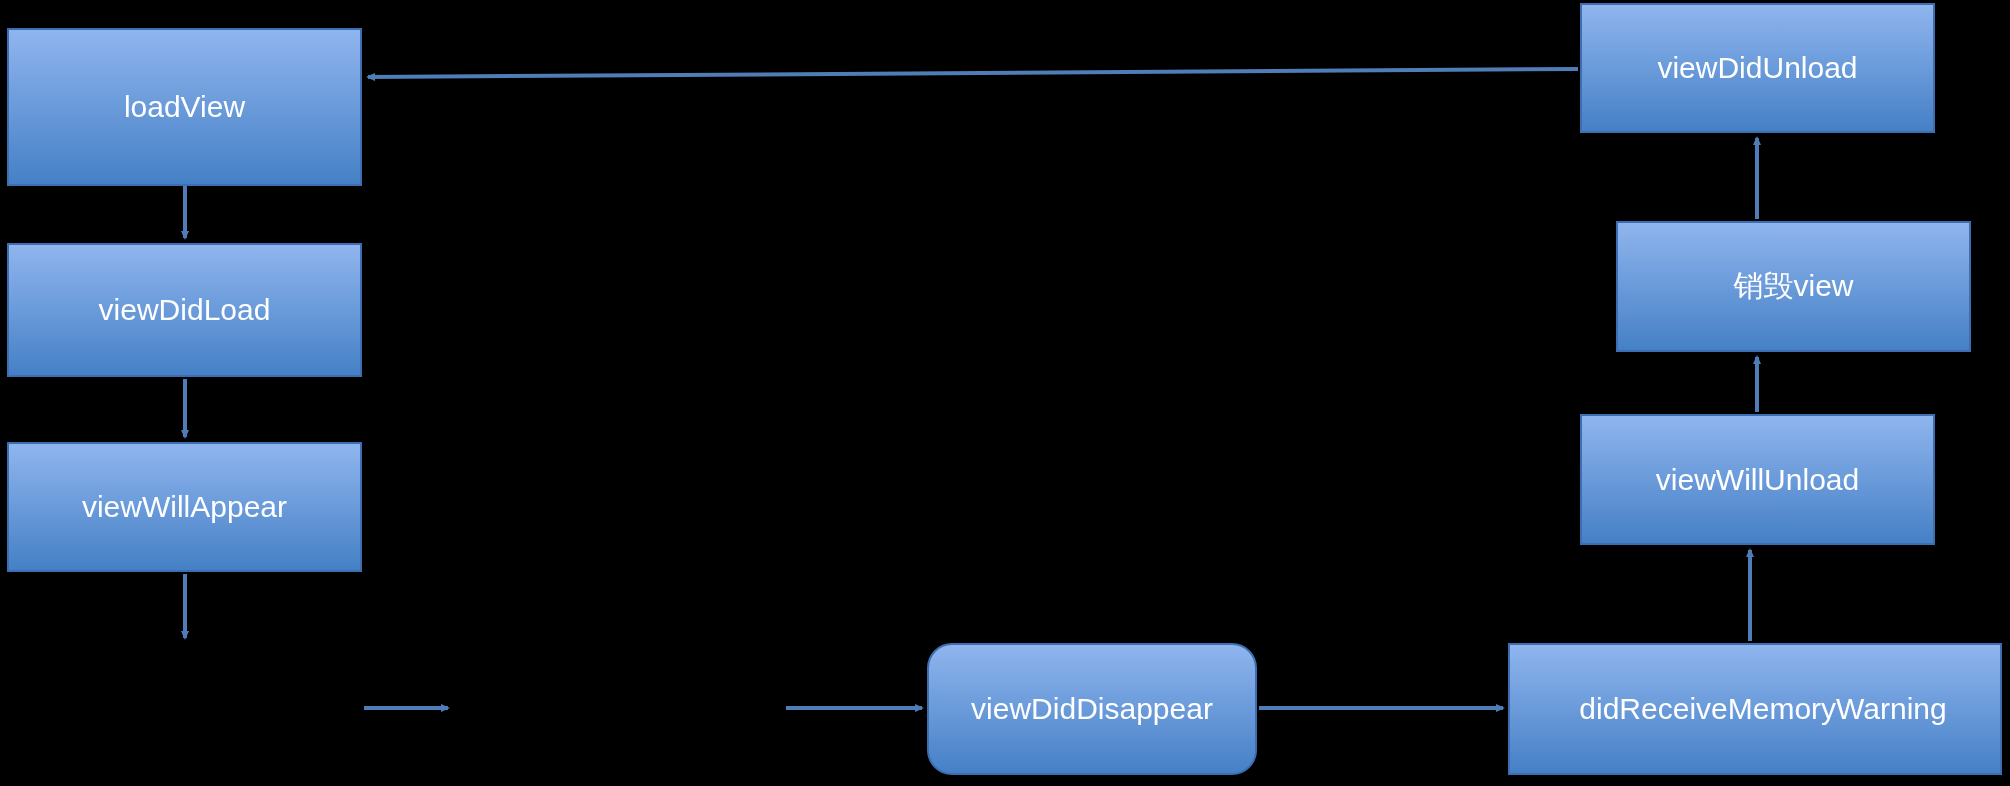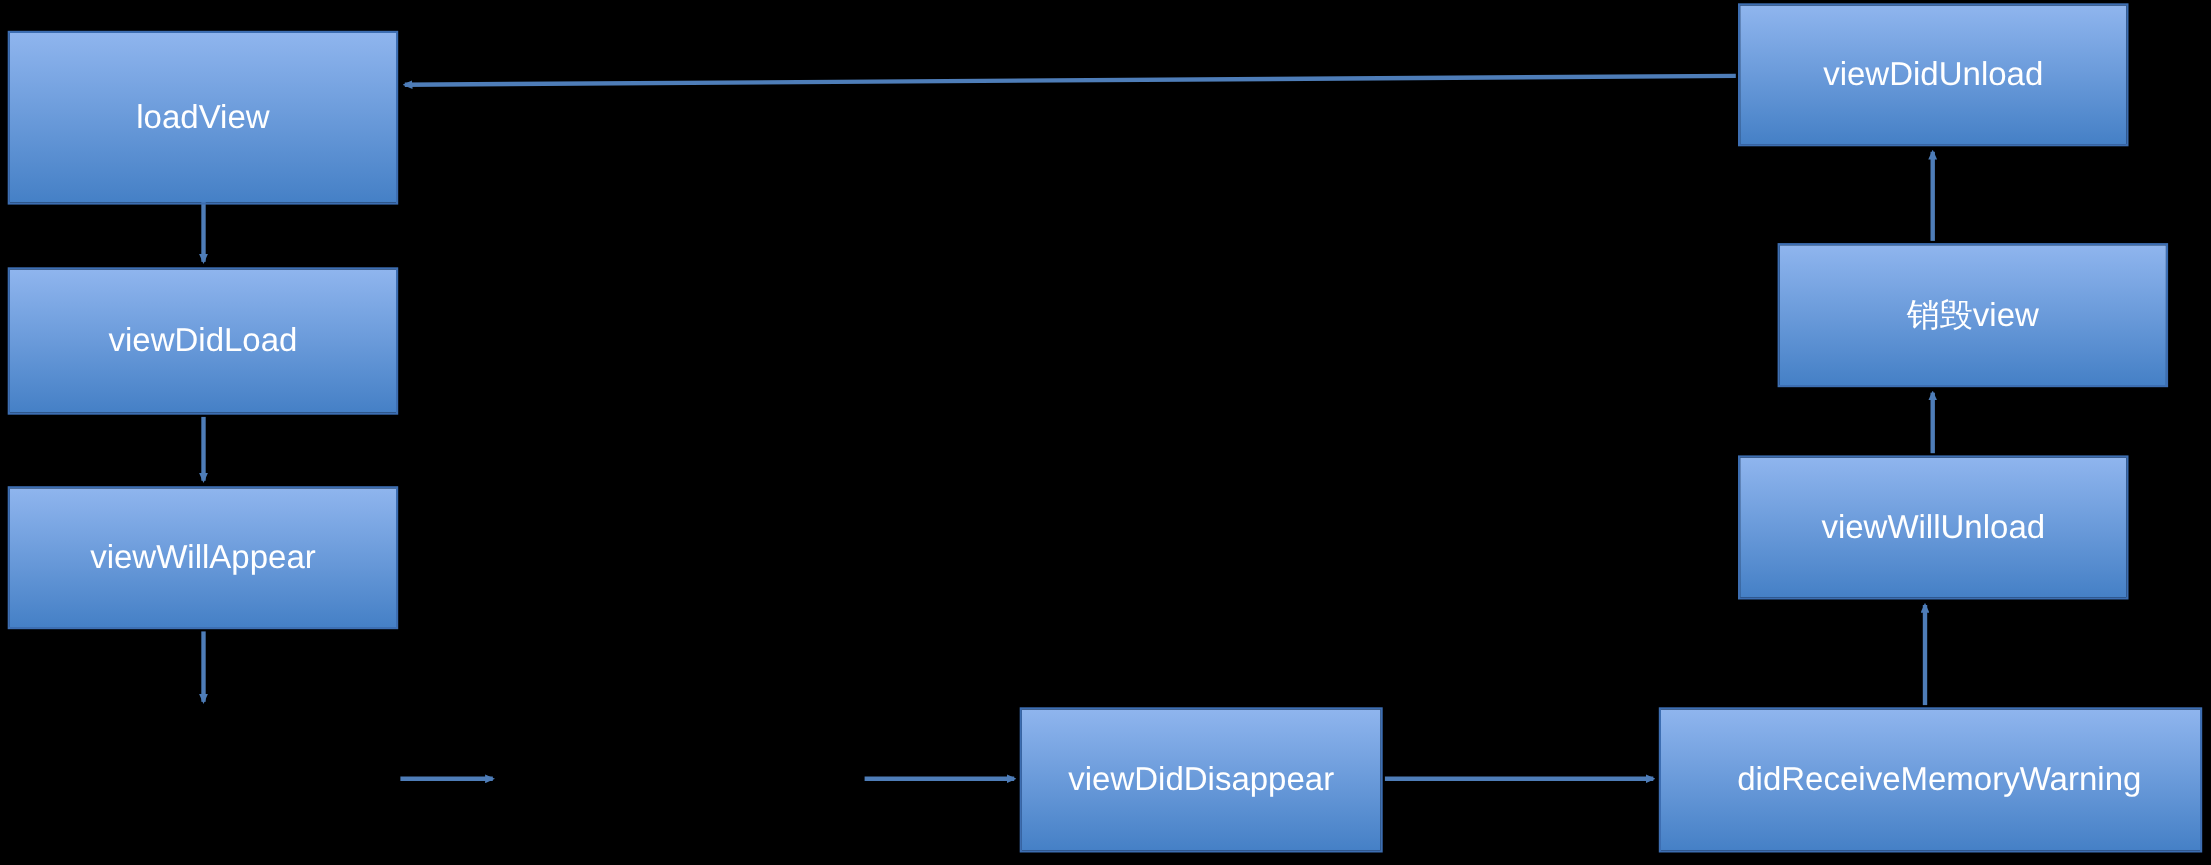--- a/index.html
+++ b/index.html
@@ -63,21 +63,21 @@
 
 <div class="node" style="left: 7px; top: 28px; width: 355px; height: 158px;">
       <span>loadView</span>
     </div>
     <div class="node" style="left: 7px; top: 243px; width: 355px; height: 134px;">
       <span>viewDidLoad</span>
     </div>
     <div class="node" style="left: 7px; top: 442px; width: 355px; height: 130px;">
       <span>viewWillAppear</span>
     </div>
-    <div class="node" style="left: 927px; top: 643px; width: 330px; height: 132px;">
+    <div class="node" style="left: 927px; top: 643px; width: 330px; height: 132px; border-radius: 25px;">
       <span>viewDidDisappear</span>
     </div>
     <div class="node" style="left: 1508px; top: 643px; width: 494px; height: 132px; padding-left: 16px;">
       <span>didReceiveMemoryWarning</span>
     </div>
     <div class="node" style="left: 1580px; top: 414px; width: 355px; height: 131px;">
       <span>viewWillUnload</span>
     </div>
     <div class="node" style="left: 1580px; top: 221px; width: 355px; height: 131px; margin-left: 36px;">
       <span>销毁view</span>

